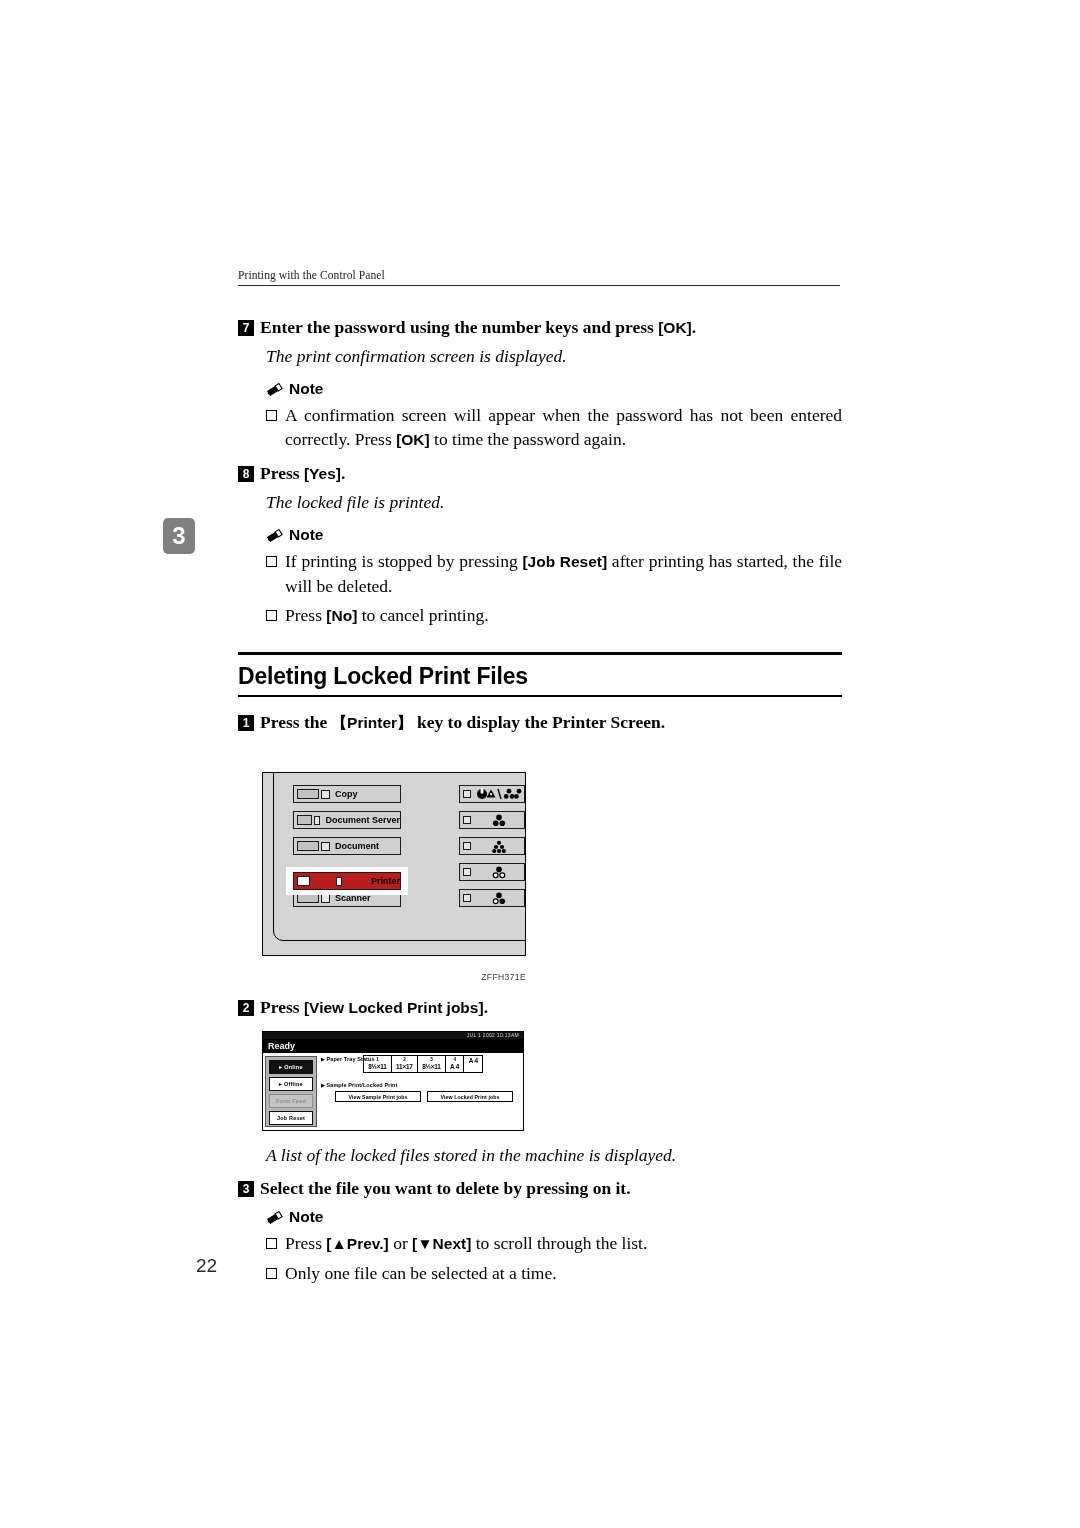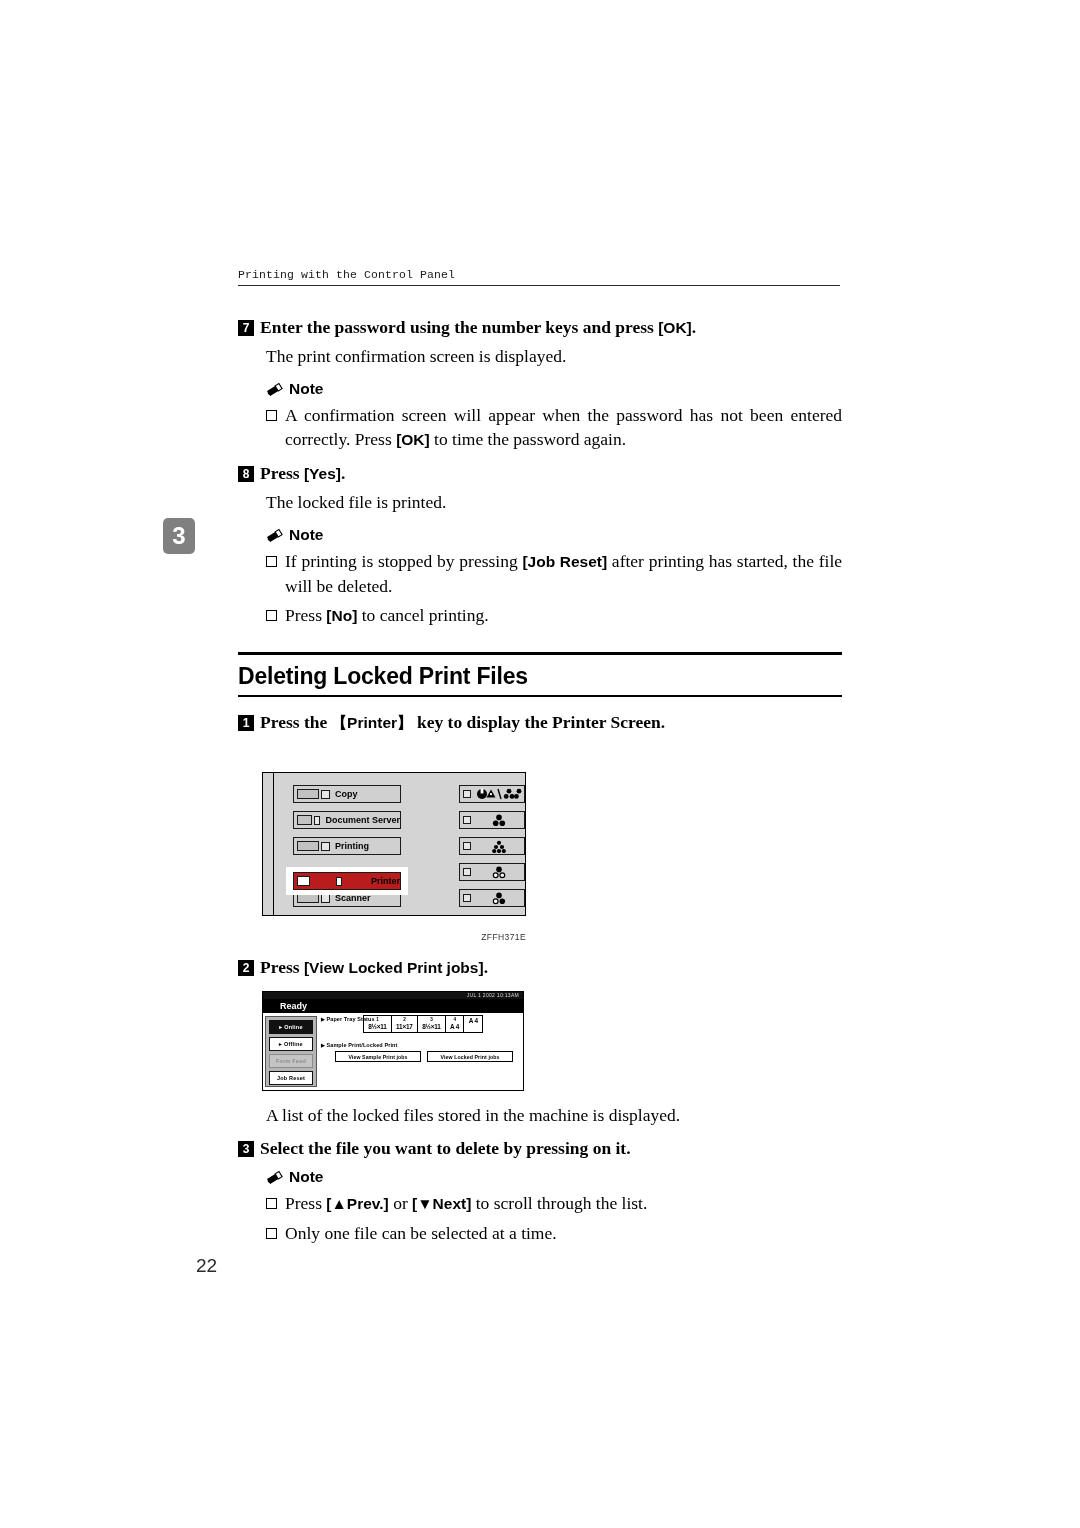--- a/index.html
+++ b/index.html
@@ -18,21 +18,21 @@
   }
 
   
   .running-head {
     position: absolute;
     left: 238px;
     top: 268px;
     width: 602px;
   }
   .running-head .rh-text {
-    font-family: Liberation Mono, monospace;
+    font-family: Liberation Serif, serif;
     font-size: 11.5px;
     letter-spacing: 0.1px;
     color: #1a1a1a;
     line-height: 14px;
     padding-bottom: 3px;
   }
   .running-head .rh-rule {
     border-bottom: 1.6px solid #2b2b2b;
     width: 100%;
   }
@@ -104,20 +104,21 @@
     font-family: "Liberation Sans", sans-serif;
     font-weight: bold;
     font-size: 15.5px;
   }
 
   
   .body-para {
     font-size: 17.5px;
     line-height: 24px;
     margin: 5px 0 0 28px;
+    font-style: italic;
   }
 
   
   .note-head {
     display: flex;
     align-items: center;
     margin: 12px 0 2px 28px;
   }
   .note-head .pencil {
     width: 18px;
@@ -191,21 +192,21 @@
 
   
   .fig-cp-wrap {
     margin: 12px 0 0 24px;
     position: relative;
     width: 266px;
   }
   .fig-cp {
     position: relative;
     width: 264px;
-    height: 144px;
+    height: 184px;
     background: #d4d4d4;
     border: 1.5px solid #000;
     box-sizing: border-box;
     overflow: hidden;
     margin-top: 38px;
   }
   
   .cp-bezel {
     position: absolute;
     left: 10px;
@@ -352,21 +353,21 @@
   .lcd-status {
     position: absolute;
     left: 0; top: 7px;
     width: 100%;
     height: 20px;
     background: #000;
     color: #ffffff;
     font-weight: bold;
     font-size: 9px;
     line-height: 14px;
-    padding-left: 17px;
+    padding-left: 5px;
     box-sizing: border-box;
   }
   .lcd-body {
     position: absolute;
     left: 0; top: 21px;
     right: 0; bottom: 0;
     background: #ffffff;
   }
   .lcd-sidebar {
     position: absolute;
@@ -550,21 +551,21 @@
             <span class="keylabel">Copy</span>
           </div>
           <div class="cp-key">
             <span class="keycap"></span>
             <span class="keyled"></span>
             <span class="keylabel">Document Server</span>
           </div>
           <div class="cp-key">
             <span class="keycap"></span>
             <span class="keyled"></span>
-            <span class="keylabel">Printing</span>
+            <span class="keylabel">Document</span>
           </div>
           <div class="cp-key" style="visibility:hidden;"></div>
           <div class="cp-key">
             <span class="keycap"></span>
             <span class="keyled"></span>
             <span class="keylabel">Scanner</span>
           </div>
         </div>
 
         <div class="cp-key-highlight">

